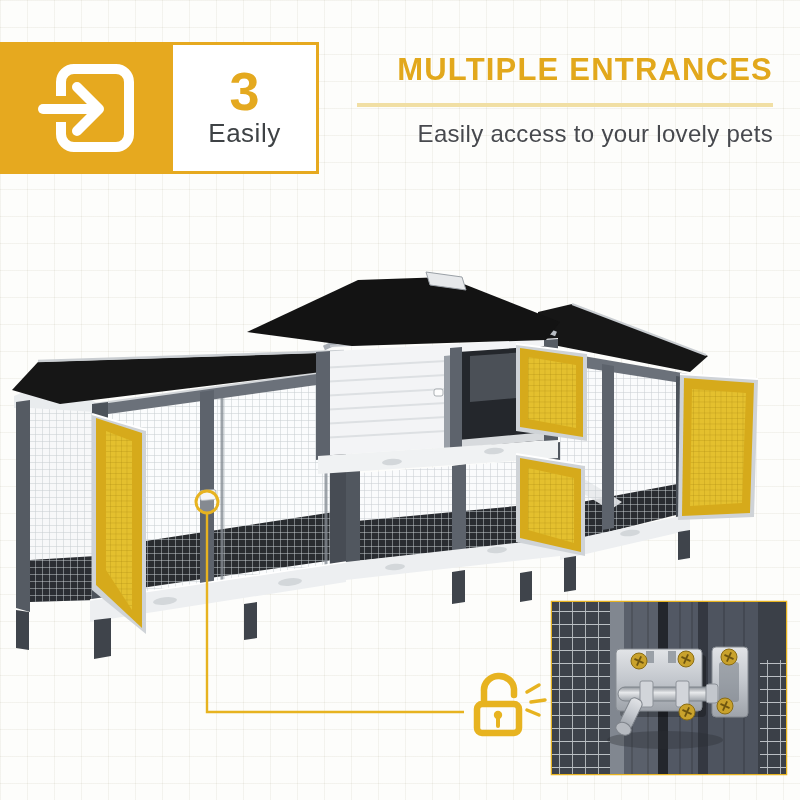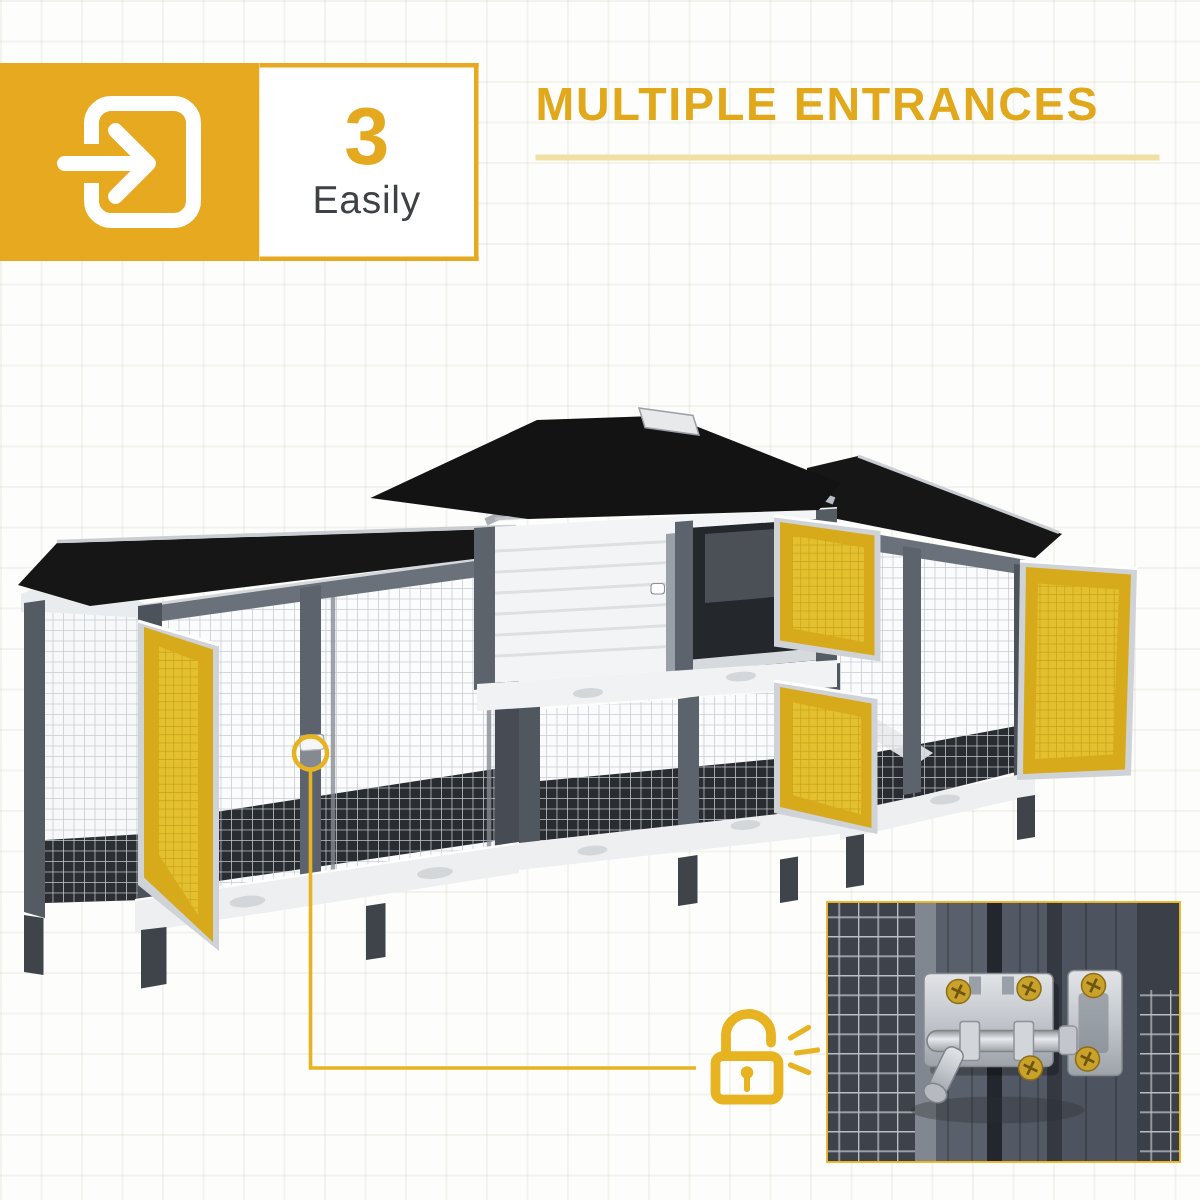--- a/index.html
+++ b/index.html
@@ -19,21 +19,21 @@
   .badge{position:absolute;left:0;top:42px;height:132px;display:flex;}
   .badge-icon-box{width:173px;height:132px;background:#E6A91F;display:flex;align-items:center;justify-content:center;}
   .badge-text-box{
     width:146px;height:132px;box-sizing:border-box;background:#ffffff;
     border:3px solid #E6A91F;border-left:none;
     display:flex;flex-direction:column;align-items:center;justify-content:center;
   }
   .badge-count{font-size:54px;font-weight:bold;color:#E4A91F;line-height:0.95;}
   .badge-label{font-size:26px;color:#3E4245;line-height:1.22;letter-spacing:0.5px;}
   
-  .headline{position:absolute;left:357px;top:52px;width:416px;text-align:left;}
+  .headline{position:absolute;left:357px;top:52px;width:416px;text-align:right;}
   .headline-title{font-size:31px;font-weight:bold;color:#E2A81C;letter-spacing:1.2px;white-space:nowrap;}
   .headline-underline{height:4px;background:#F1DFA4;margin-top:15px;}
   .headline-sub{margin-top:13px;font-size:24px;color:#47494E;letter-spacing:0.3px;white-space:nowrap;}
   
   .scene{position:absolute;left:0;top:0;}
 </style>
 </head>
 <body>
 
 <div class="grid-bg"></div>
@@ -49,20 +49,21 @@
   </div>
   <div class="badge-text-box">
     <div class="badge-count">3</div>
     <div class="badge-label">Easily</div>
   </div>
 </div>
 
 <div class="headline">
   <div class="headline-title">MULTIPLE ENTRANCES</div>
   <div class="headline-underline"></div>
+  <div class="headline-sub">Easily access to your lovely pets</div>
 </div>
 
 <svg class="scene" width="800" height="800" viewBox="0 0 800 800">
   <defs>
     <pattern id="mesh" width="7" height="7" patternUnits="userSpaceOnUse">
       <path d="M7 0H0V7" fill="none" stroke="#c6cbd0" stroke-width="1"></path>
     </pattern>
     <pattern id="meshY" width="5.5" height="5.5" patternUnits="userSpaceOnUse">
       <path d="M5.5 0H0V5.5" fill="none" stroke="#a8850f" stroke-width="0.9" stroke-opacity="0.55"></path>
     </pattern>

